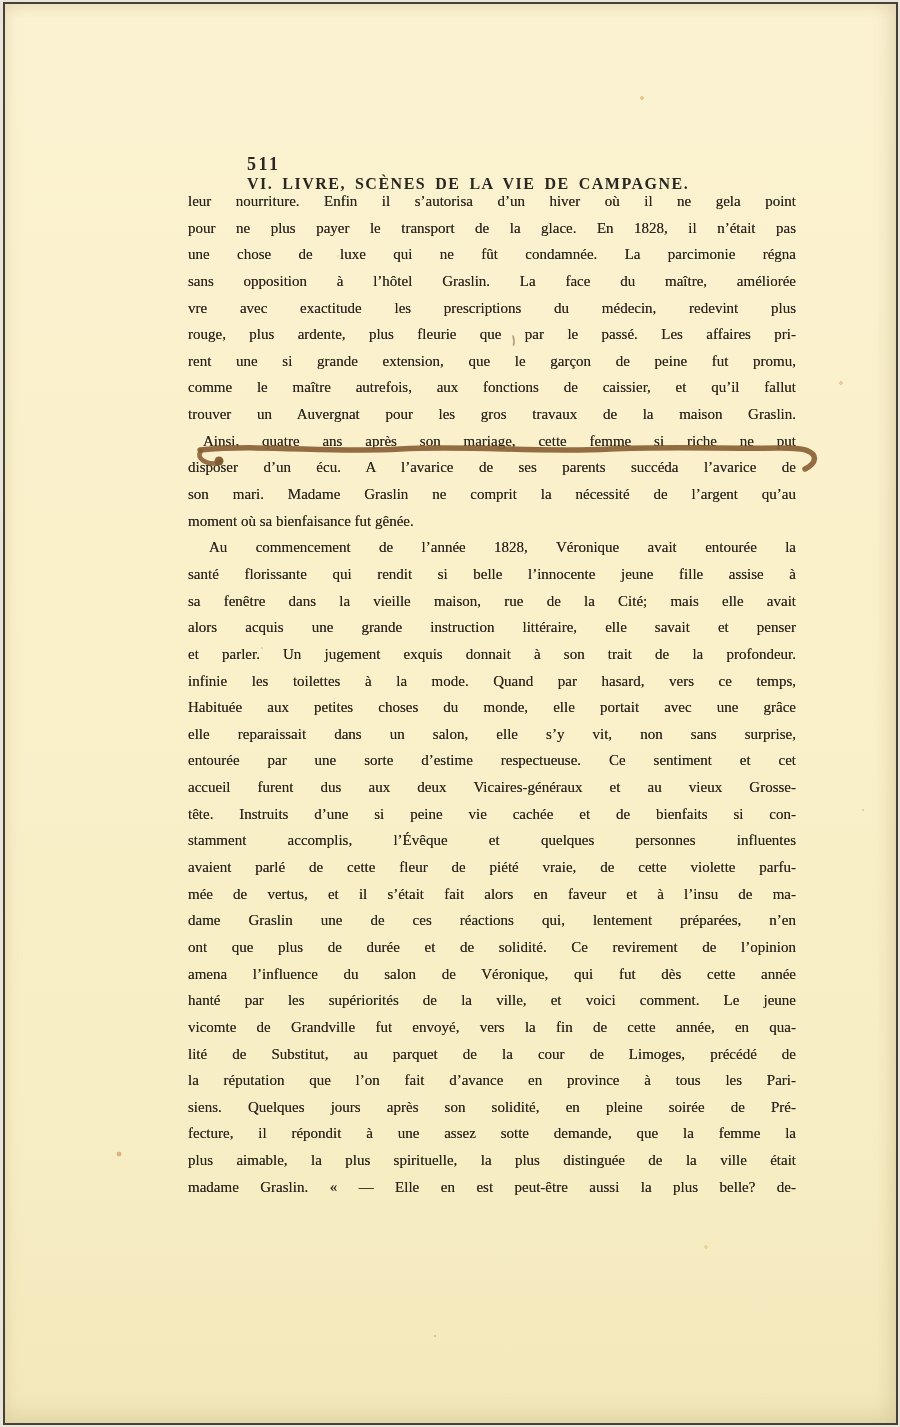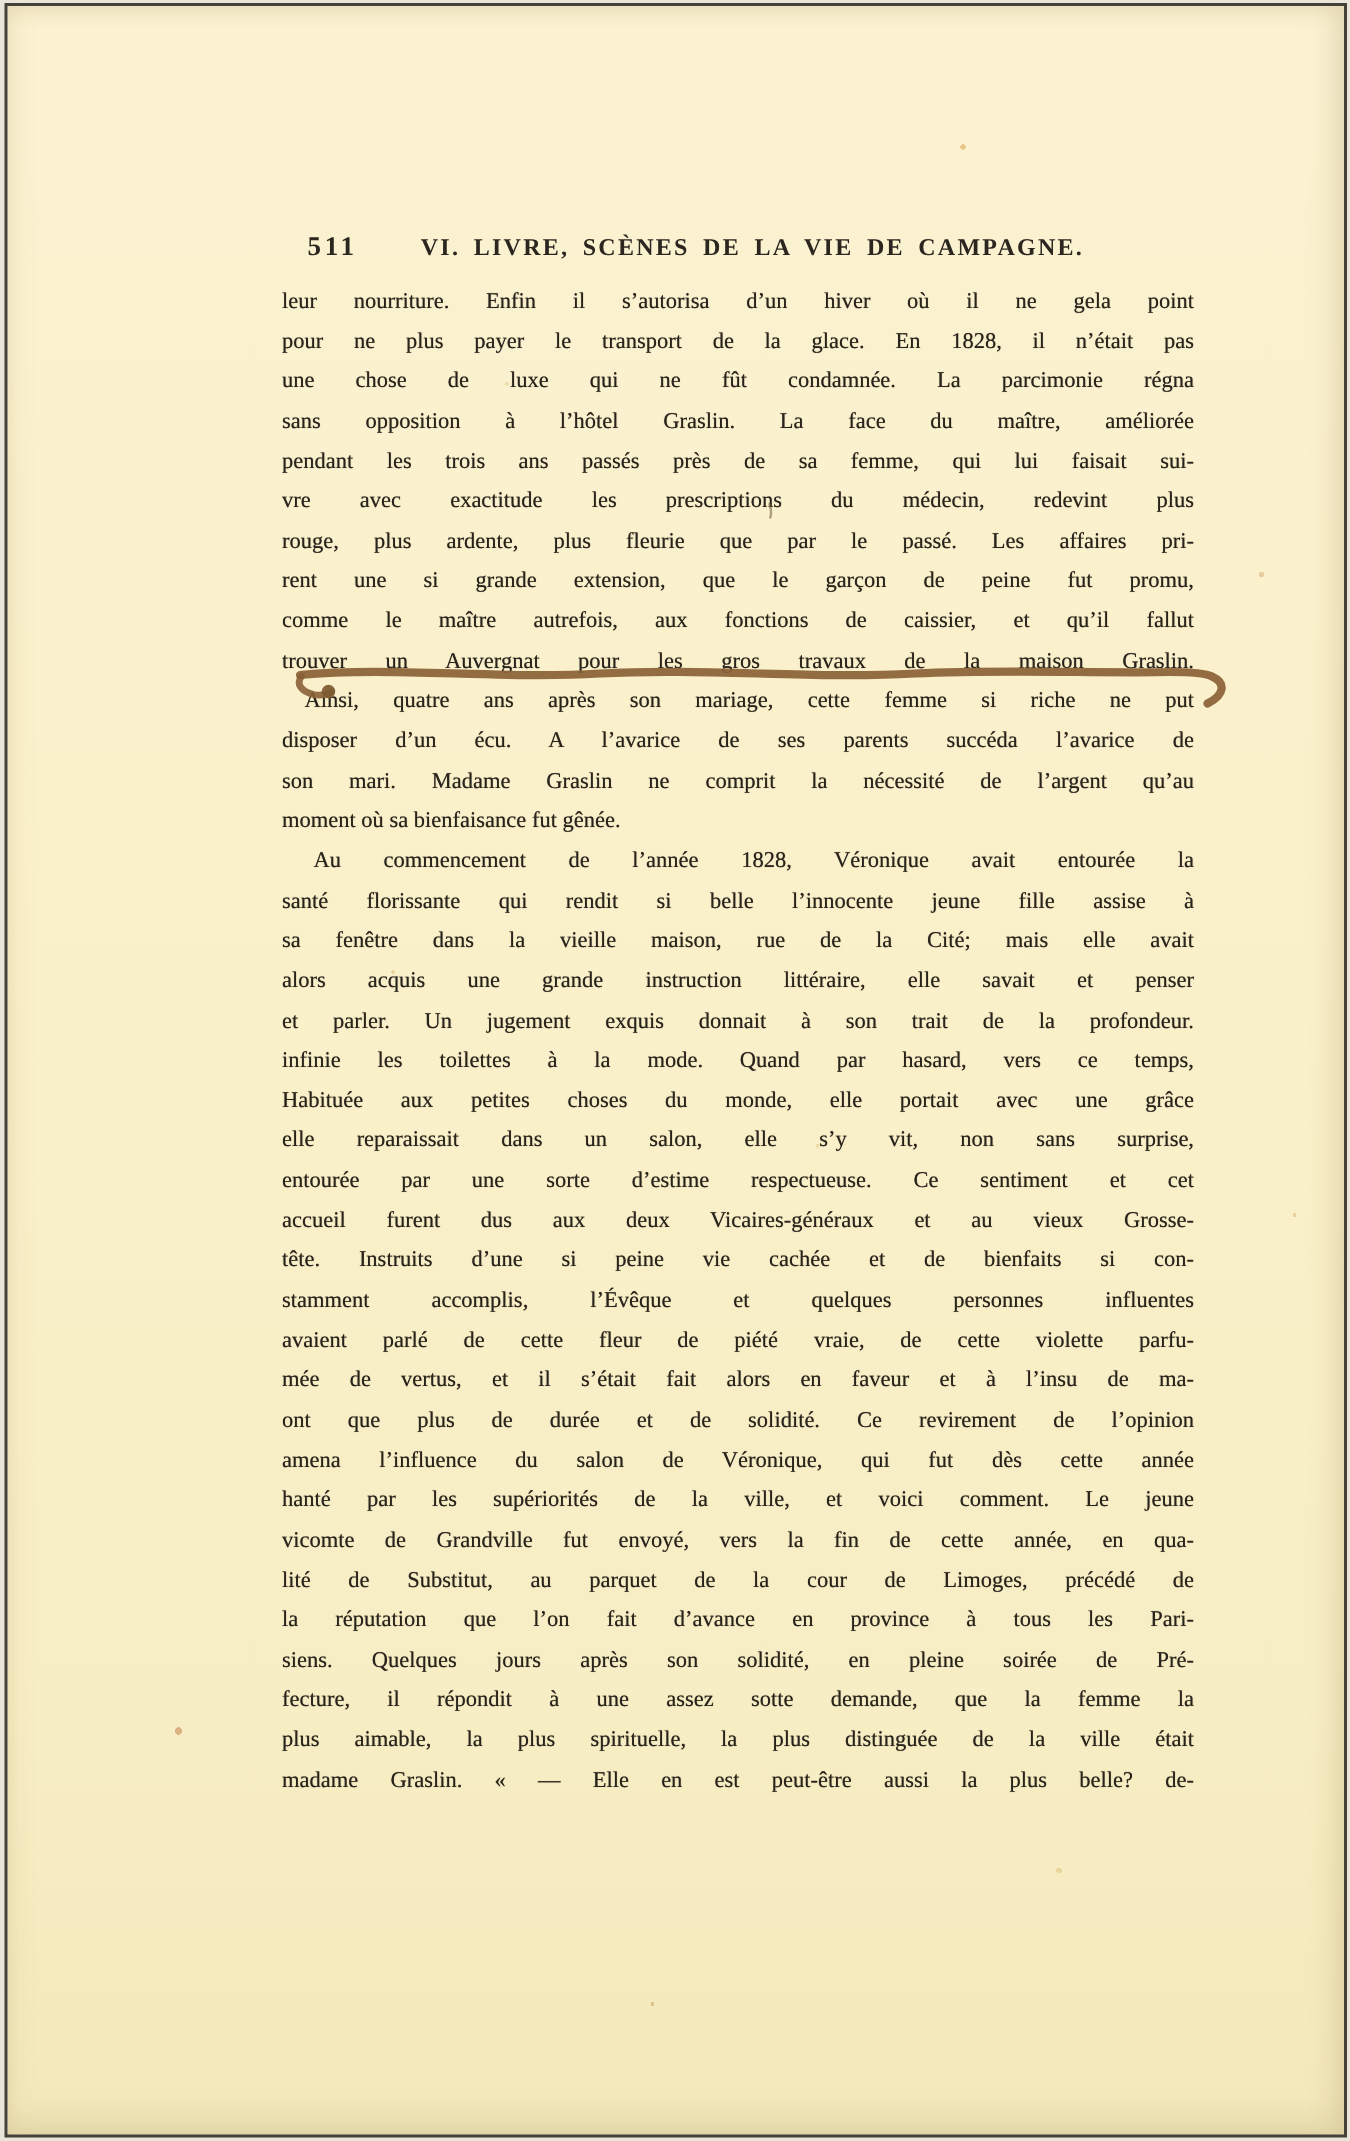--- a/index.html
+++ b/index.html
@@ -27,20 +27,21 @@
       linear-gradient(180deg, #fbf2d2 0%, #faf0ca 40%, #f8eec5 78%, #f3e8bb 100%);
     box-shadow:
       inset 0 -12px 20px rgba(150,128,75,.13),
       inset -9px 0 16px rgba(150,128,75,.10),
       inset 0 6px 10px rgba(150,128,75,.07);
   }
   .header {
     position: absolute; left: 200px; top: 150px; width: 610px;
     display: flex; align-items: baseline;
     color: #2b2620;
+    flex-direction: column;
   }
   .page-number {
     font-size: 18px; font-weight: bold; letter-spacing: 2.5px;
   }
   .running-title {
     margin-left: 42px; white-space: nowrap;
     font-size: 16px; font-weight: bold;
     letter-spacing: 1.5px; word-spacing: 3.5px;
   }
   .body-text {
@@ -70,21 +71,20 @@
   <div class="header">
     <span class="page-number">511</span>
     <span class="running-title">VI. LIVRE, SCÈNES DE LA VIE DE CAMPAGNE.</span>
   </div>
 
   <div class="body-text">
     <div class="line">leur nourriture. Enfin il s’autorisa d’un hiver où il ne gela point</div>
     <div class="line">pour ne plus payer le transport de la glace. En 1828, il n’était pas</div>
     <div class="line">une chose de luxe qui ne fût condamnée. La parcimonie régna</div>
     <div class="line">sans opposition à l’hôtel Graslin. La face du maître, améliorée</div>
-    <div class="line">pendant les trois ans passés près de sa femme, qui lui faisait sui-</div>
     <div class="line">vre avec exactitude les prescriptions du médecin, redevint plus</div>
     <div class="line">rouge, plus ardente, plus fleurie que par le passé. Les affaires pri-</div>
     <div class="line">rent une si grande extension, que le garçon de peine fut promu,</div>
     <div class="line">comme le maître autrefois, aux fonctions de caissier, et qu’il fallut</div>
     <div class="line">trouver un Auvergnat pour les gros travaux de la maison Graslin.</div>
     <div class="line indent-sm">Ainsi, quatre ans après son mariage, cette femme si riche ne put</div>
     <div class="line">disposer d’un écu. A l’avarice de ses parents succéda l’avarice de</div>
     <div class="line">son mari. Madame Graslin ne comprit la nécessité de l’argent qu’au</div>
     <div class="line short">moment où sa bienfaisance fut gênée.</div>
     <div class="line indent">Au commencement de l’année 1828, Véronique avait entourée la</div>
@@ -94,20 +94,21 @@
     <div class="line">et parler. Un jugement exquis donnait à son trait de la profondeur.</div>
     <div class="line">infinie les toilettes à la mode. Quand par hasard, vers ce temps,</div>
     <div class="line">Habituée aux petites choses du monde, elle portait avec une grâce</div>
     <div class="line">elle reparaissait dans un salon, elle s’y vit, non sans surprise,</div>
     <div class="line">entourée par une sorte d’estime respectueuse. Ce sentiment et cet</div>
     <div class="line">accueil furent dus aux deux Vicaires-généraux et au vieux Grosse-</div>
     <div class="line">tête. Instruits d’une si peine vie cachée et de bienfaits si con-</div>
     <div class="line">stamment accomplis, l’Évêque et quelques personnes influentes</div>
     <div class="line">avaient parlé de cette fleur de piété vraie, de cette violette parfu-</div>
     <div class="line">mée de vertus, et il s’était fait alors en faveur et à l’insu de ma-</div>
+    <div class="line">dame Graslin une de ces réactions qui, lentement préparées, n’en</div>
     <div class="line">ont que plus de durée et de solidité. Ce revirement de l’opinion</div>
     <div class="line">amena l’influence du salon de Véronique, qui fut dès cette année</div>
     <div class="line">hanté par les supériorités de la ville, et voici comment. Le jeune</div>
     <div class="line">vicomte de Grandville fut envoyé, vers la fin de cette année, en qua-</div>
     <div class="line">lité de Substitut, au parquet de la cour de Limoges, précédé de</div>
     <div class="line">la réputation que l’on fait d’avance en province à tous les Pari-</div>
     <div class="line">siens. Quelques jours après son solidité, en pleine soirée de Pré-</div>
     <div class="line">fecture, il répondit à une assez sotte demande, que la femme la</div>
     <div class="line">plus aimable, la plus spirituelle, la plus distinguée de la ville était</div>
     <div class="line">madame Graslin. « — Elle en est peut-être aussi la plus belle? de-</div>

